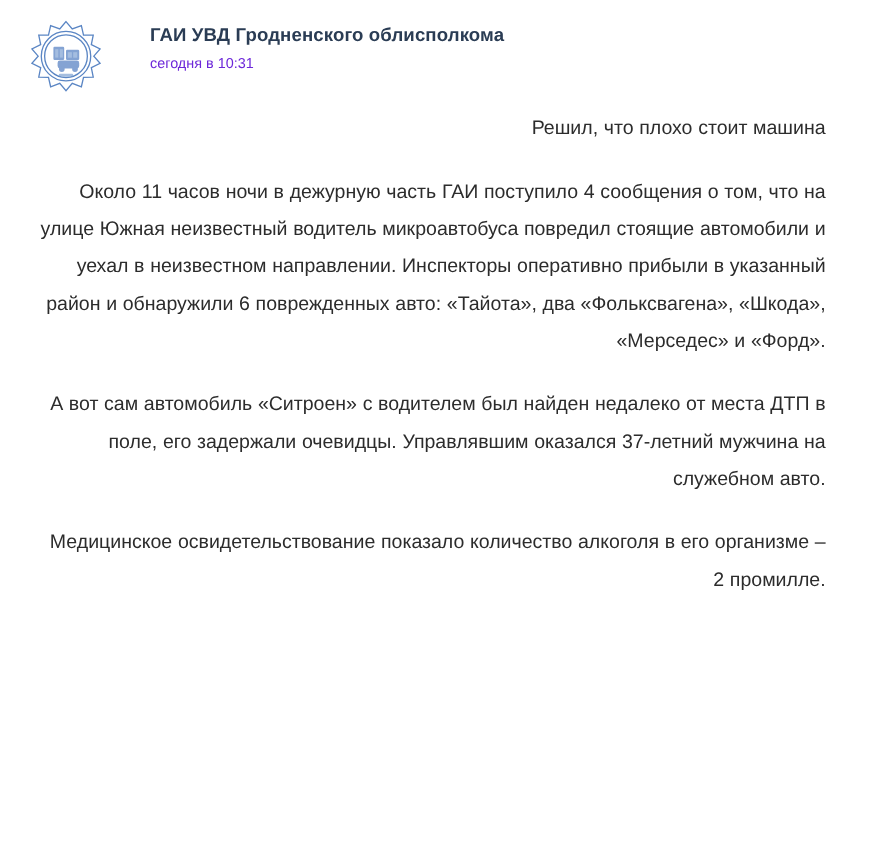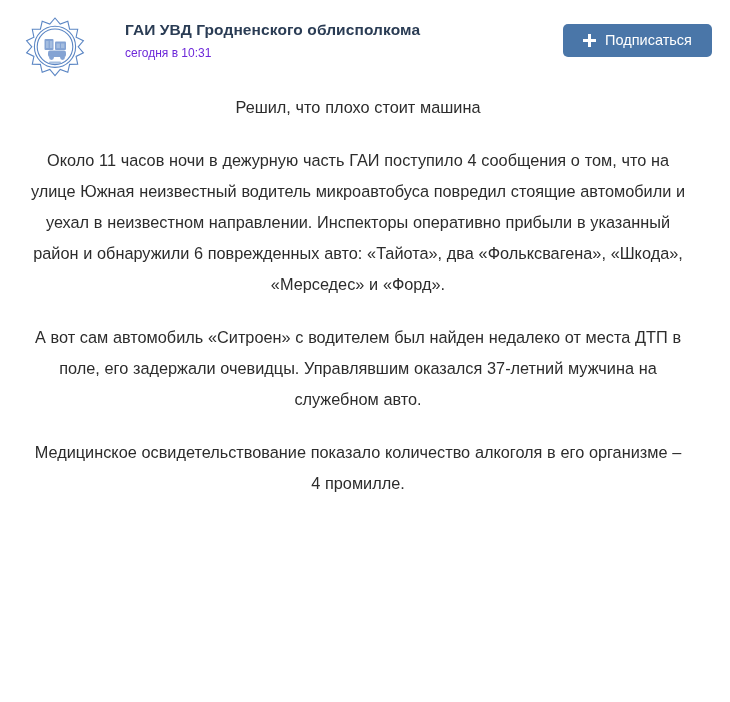--- a/index.html
+++ b/index.html
@@ -115,21 +115,21 @@
     left: 28px;
     top: 92px;
     width: 660px;
   }
 
   .post-body p {
     margin: 0 0 22px 0;
     font-size: 16.3px;
     line-height: 31px;
     color: #2c2c2c;
-    text-align: center;
+    text-align: right;
     word-spacing: 0.2px;
   }
   .post-body p:last-child { margin-bottom: 0; }
 </style>
 </head>
 <body>
 
 <div class="post">
 
   <div class="post-header">
@@ -158,28 +158,24 @@
           <rect x="25" y="44.5" width="12" height="2.2" rx="1"></rect>
         </g>
       </svg>
     </div>
 
     <div class="header-text">
       <div class="group-name">ГАИ УВД Гродненского облисполкома</div>
       <div class="post-time">сегодня в 10:31</div>
     </div>
 
-    <button class="subscribe-btn">
-      <span class="plus-icon"></span>
-      <span class="btn-label">Подписаться</span>
-    </button>
 
   </div>
 
   <div class="post-body">
     <p>Решил, что плохо стоит машина</p>
     <p>Около 11 часов ночи в дежурную часть ГАИ поступило 4 сообщения о том, что на улице Южная неизвестный водитель микроавтобуса повредил стоящие автомобили и уехал в неизвестном направлении. Инспекторы оперативно прибыли в указанный район и обнаружили 6 поврежденных авто: «Тайота», два «Фольксвагена», «Шкода», «Мерседес» и «Форд».</p>
     <p>А вот сам автомобиль «Ситроен» с водителем был найден недалеко от места ДТП в поле, его задержали очевидцы. Управлявшим оказался 37-летний мужчина на служебном авто.</p>
-    <p>Медицинское освидетельствование показало количество алкоголя в его организме – 4 промилле.</p>
+    <p>Медицинское освидетельствование показало количество алкоголя в его организме – 2 промилле.</p>
 
   </div>
 
 </div>
 
 </body></html>

